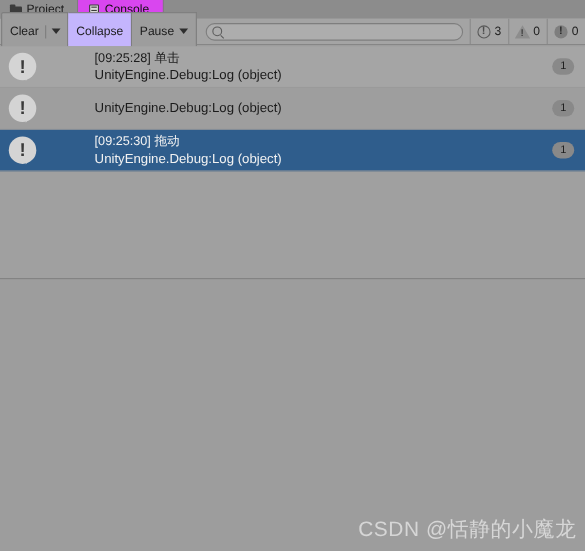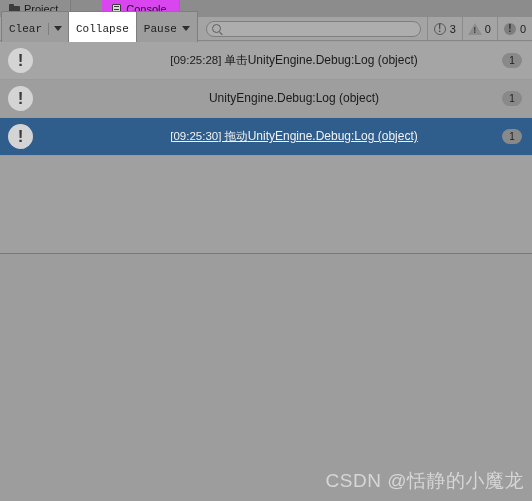--- a/index.html
+++ b/index.html
@@ -24,21 +24,20 @@
   }
 
   
   .tabbar {
     position: absolute;
     left: 0; top: 0;
     width: 532px; height: 17px;
     background: #8c8c8c;
     display: flex;
     align-items: flex-end;
-    gap: 31px;
   }
   .tab {
     height: 17px;
     display: flex;
     align-items: center;
     gap: 4px;
     padding: 0 12px 0 9px;
     font-size: 11px;
     color: #1b1b1b;
     box-sizing: border-box;
@@ -112,24 +111,23 @@
     align-items: center;
     font-size: 11px;
     color: #1c1c1c;
     background: #9d9d9d;
     border: 1px solid #7e7e7e;
     border-left: none;
     box-sizing: border-box;
     padding: 0 7px;
     white-space: nowrap;
     user-select: none;
-    font-family: Liberation Mono, monospace;
   }
   .tbtn.first { border-left: 1px solid #7e7e7e; border-radius: 2px 0 0 2px; margin-left: 1px;}
-  .tbtn.on { background: #ffffff; }
+  .tbtn.on { background: #c4b5fd; }
   .tbtn .sep {
     display: inline-block;
     width: 1px; height: 12px;
     background: #7e7e7e;
     margin: 0 5px 0 6px;
   }
   .caret {
     display: inline-block;
     width: 0; height: 0;
     border-left: 4px solid transparent;
@@ -317,31 +315,31 @@
     width: 27px;
     text-align: center;
     line-height: 27px;
     font-size: 17px;
     font-weight: bold;
     color: #3a3a3a;
     font-family: "Liberation Sans", sans-serif;
   }
   .logtext {
     display: flex;
-    flex-direction: row;
+    flex-direction: column;
     justify-content: center;
     line-height: 15px;
     flex: 1;
     min-width: 0;
     margin-left: 45px;
   }
   .logtext .l1 { font-size: 11.5px; color: #1b1b1b; white-space: nowrap; }
   .logtext .l2 { font-size: 12px; color: #1b1b1b; white-space: nowrap; }
   .logrow.selected .logtext .l1,
-  .logrow.selected .logtext .l2 { color: #f2f2f2; text-decoration: underline; }
+  .logrow.selected .logtext .l2 { color: #f2f2f2; }
 
   .countbadge {
     flex: none;
     margin-right: 10px;
     min-width: 20px;
     height: 15px;
     background: #898989;
     border-radius: 8px;
     color: #1d1d1d;
     font-size: 10px;

